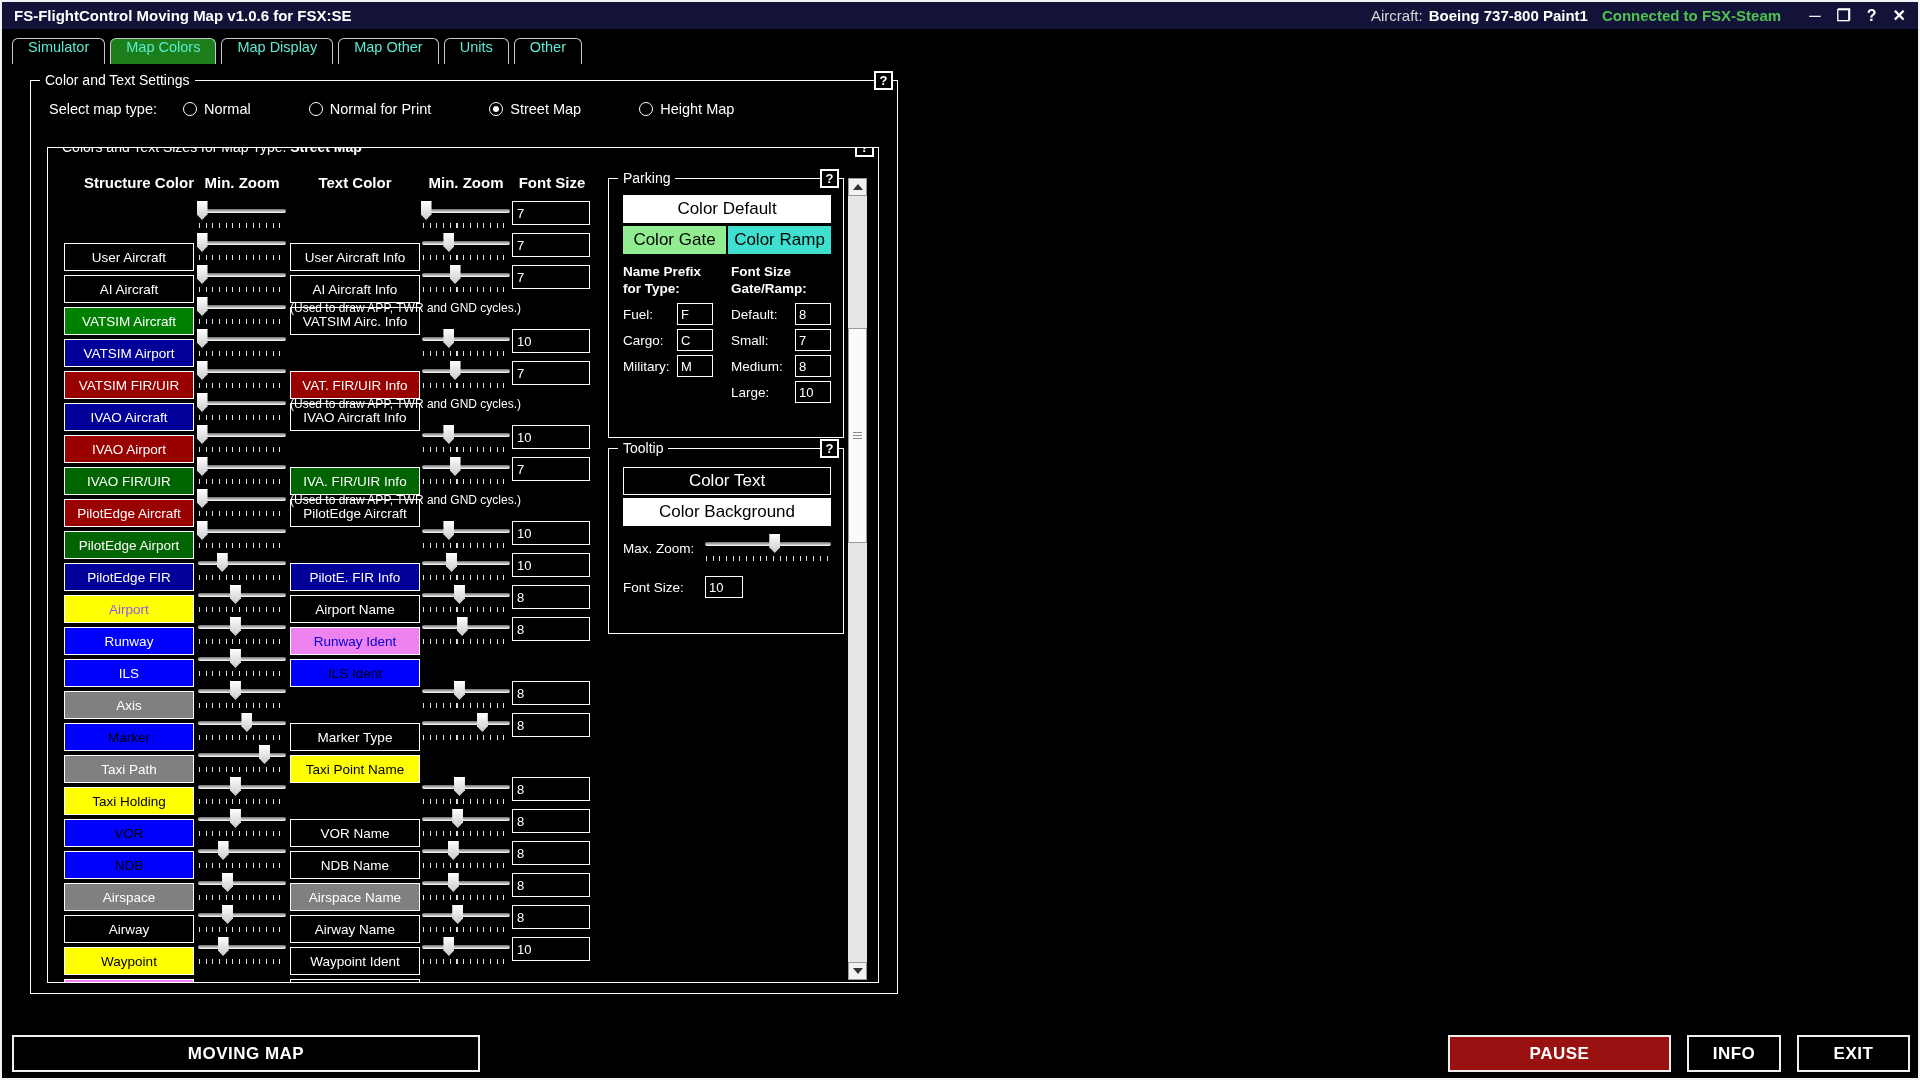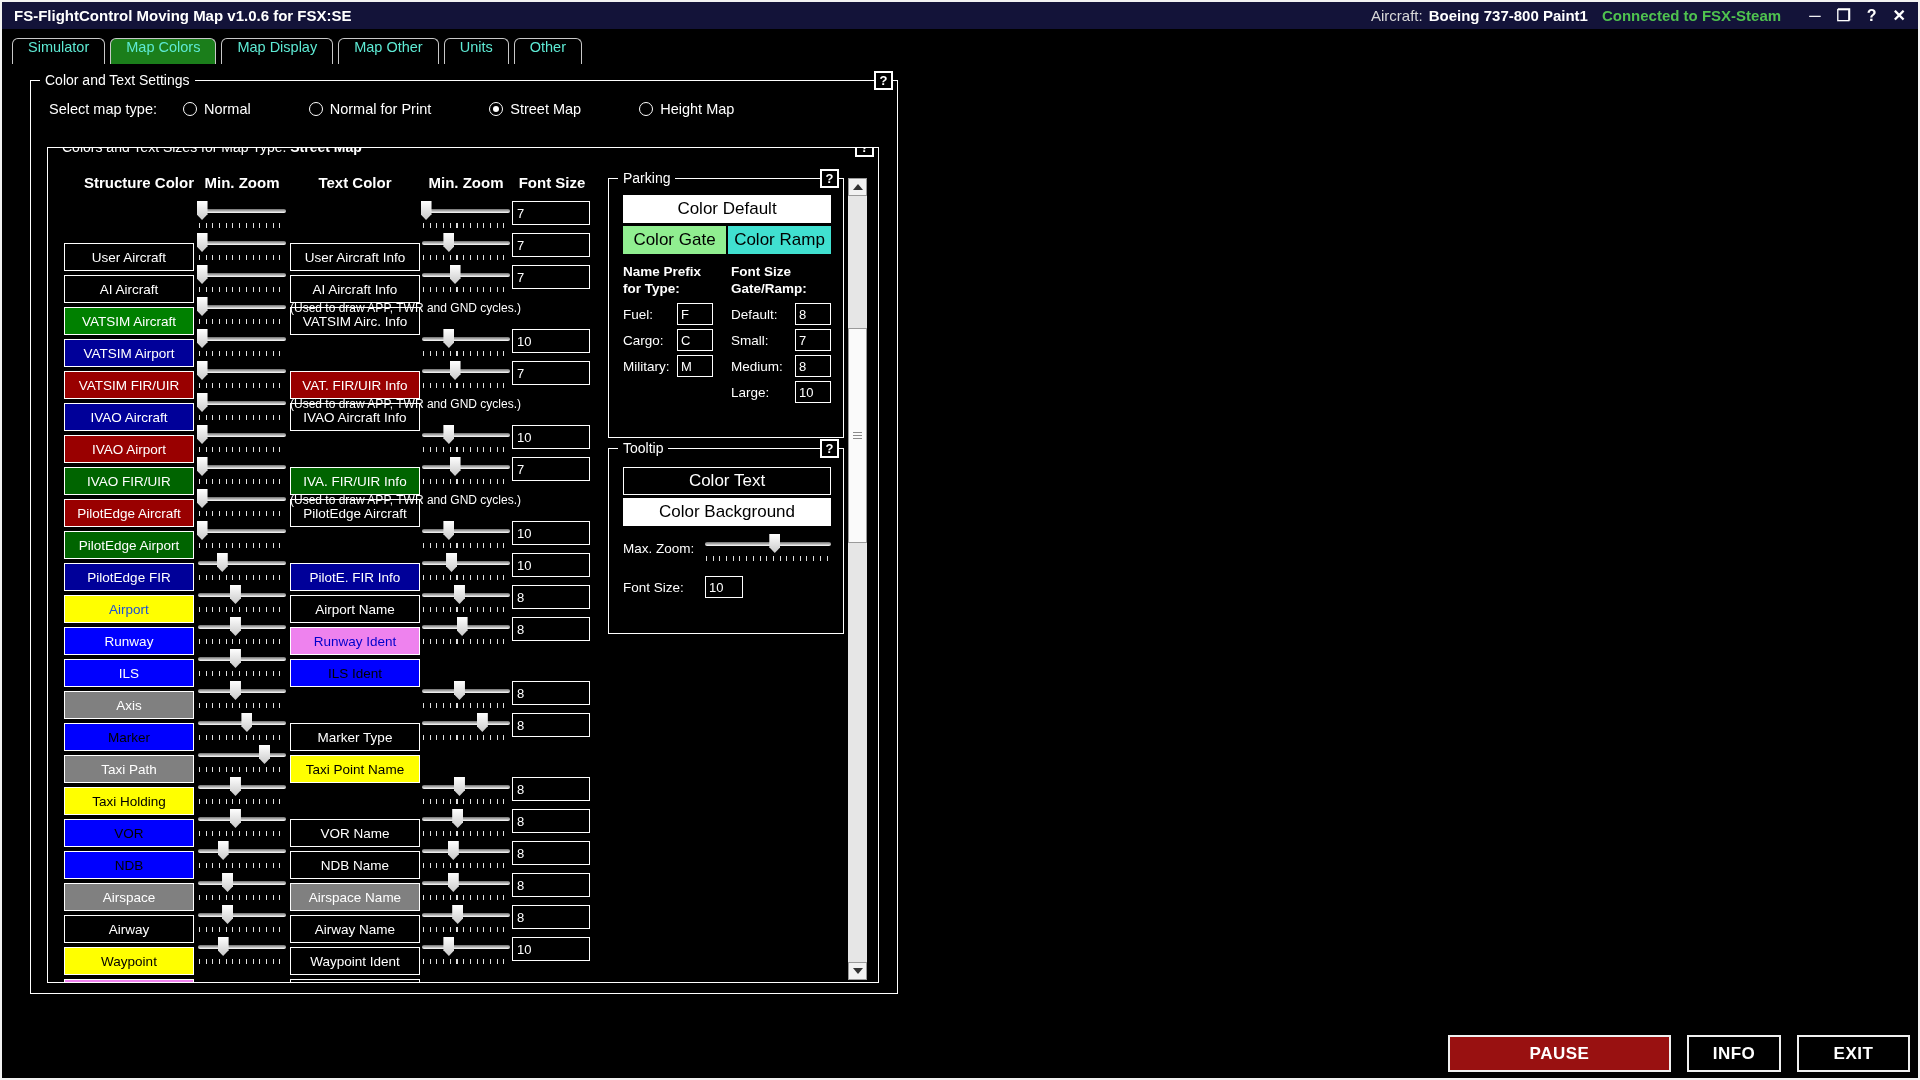--- a/index.html
+++ b/index.html
@@ -289,21 +289,21 @@
             </div>
             <div class="cbtn txt-btn" style="background: rgb(0, 0, 153); color: rgb(255, 255, 255);">PilotE. FIR Info</div>
             <div class="slider sl2">
               <div class="track"></div>
               <div class="thumb" style="left: calc(30% - 5px);"></div>
               <div class="ticks"></div>
             </div>
             <input class="fs-input" value="10" style="">
           </div>
           <div class="row" style="top: 403px;">
-            <div class="cbtn st-btn" style="background: rgb(255, 255, 0); color: #1d4ed8;">Airport</div>
+            <div class="cbtn st-btn" style="background: rgb(255, 255, 0); color: #8b5cf6;">Airport</div>
             <div class="slider sl1">
               <div class="track"></div>
               <div class="thumb" style="left: calc(27% - 5px);"></div>
               <div class="ticks"></div>
             </div>
             <div class="cbtn txt-btn" style="background: rgb(0, 0, 0); color: rgb(255, 255, 255);">Airport Name</div>
             <div class="slider sl2">
               <div class="track"></div>
               <div class="thumb" style="left: calc(33% - 5px);"></div>
               <div class="ticks"></div>
@@ -547,16 +547,17 @@
         <div class="sb-thumb">
             <span class="sb-grip"></span>
           </div>
         <div class="sb-btn sb-down">
             <span class="sb-arrow"></span>
           </div>
       </div>
     </div>
   </div>
 
+  <div class="footer-btn" style="left:10px;width:468px;">MOVING MAP</div>
   <div class="footer-btn" id="pause-btn" style="left: 1446px; width: 223px; background: rgb(153, 17, 17);">PAUSE</div>
   <div class="footer-btn" style="left:1685px;width:94px;">INFO</div>
   <div class="footer-btn" style="left:1795px;width:113px;">EXIT</div>
 </div>
 
 </body></html>

